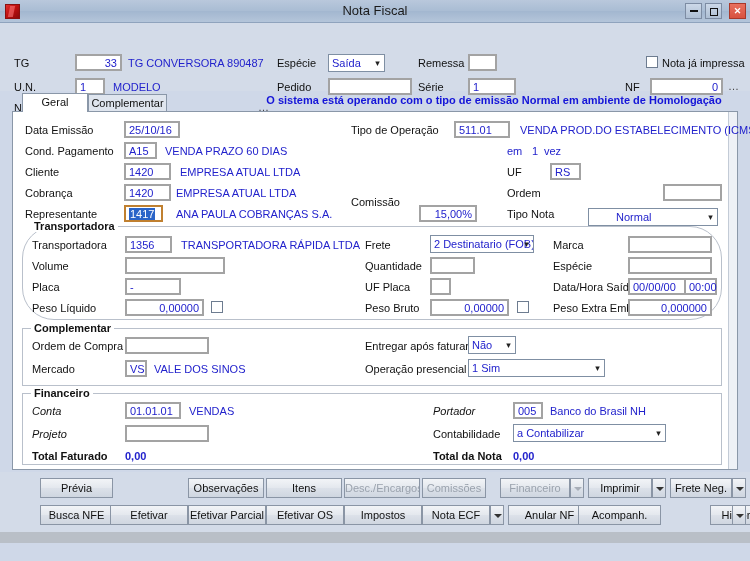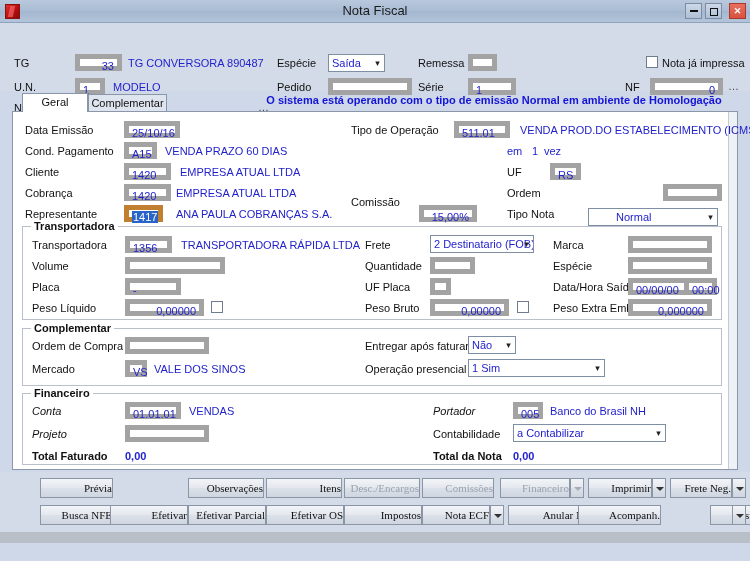--- a/index.html
+++ b/index.html
@@ -106,21 +106,21 @@
   .valtext {
     position: absolute;
     font-size: 11px;
     color: #2222cc;
     white-space: nowrap;
   }
   .fld {
     position: absolute;
     box-sizing: border-box;
     background: #ffffff;
-    border: 5px solid #a3a3a3;
+    border: 2px solid #a3a3a3;
     font-family: "Liberation Sans", sans-serif;
     font-size: 11px;
     color: #2222cc;
     padding: 0 3px;
     height: 17px;
     line-height: 15px;
   }
   .fld.num { text-align: right; }
   .fld.sel {
     color: #ffffff;
@@ -249,24 +249,24 @@
     left: 0; top: 472px;
     width: 750px; height: 60px;
     background: #d3dbe8;
   }
   .btn {
     position: absolute;
     box-sizing: border-box;
     height: 20px;
     background: linear-gradient(to bottom, #f2f4f7 0%, #e4e8ee 48%, #dce1e9 52%, #cfd6e0 100%);
     border: 1px solid #8a95a5;
-    font-family: Liberation Serif, serif;
+    font-family: Liberation Sans, sans-serif;
     font-size: 11px;
     color: #111;
-    text-align: right;
+    text-align: center;
     line-height: 18px;
     white-space: nowrap;
     overflow: hidden;
   }
   .btn.disabled { color: #9aa2ad; }
   .btn.drop {
     width: 14px;
     padding: 0;
   }
   .btn.drop::after {
@@ -401,21 +401,21 @@
 
     <div class="lbl" style="left:494px; top:75px;">Ordem</div>
     <div class="fld" style="left:650px; top:72px; width:59px;"></div>
 
     <div class="lbl" style="left:494px; top:96px;">Tipo Nota</div>
     <div class="combo" style="left:575px; top:96px; width:130px;padding-left:27px;">
       <span>Normal</span>
       <span class="arrow">▾</span>
     </div>
 
-    <div class="group" style="left:9px; top:114px; width:700px; height:94px;">
+    <div class="group" style="left:9px; top:114px; width:700px; height:94px;border-radius:32px;">
       <div class="group-title">Transportadora</div>
 
       <div class="lbl" style="left:9px; top:12px;">Transportadora</div>
       <div class="fld" style="left:102px; top:9px; width:47px;">1356</div>
       <div class="valtext" style="left:158px; top:12px;">TRANSPORTADORA RÁPIDA LTDA</div>
 
       <div class="lbl" style="left:9px; top:33px;">Volume</div>
       <div class="fld" style="left:102px; top:30px; width:100px;"></div>
 
       <div class="lbl" style="left:9px; top:54px;">Placa</div>
@@ -505,21 +505,21 @@
       <div class="valtext bold" style="left:490px; top:56px;">0,00</div>
     </div>
   </div>
 
   <div class="btnbar">
 
     <div class="btn" style="left:40px; top:6px; width:73px;">Prévia</div>
     <div class="btn" style="left:188px; top:6px; width:76px;">Observações</div>
     <div class="btn" style="left:266px; top:6px; width:76px;">Itens</div>
     <div class="btn disabled" style="left:344px; top:6px; width:76px;">Desc./Encargos</div>
-    <div class="btn disabled" style="left:422px; top:6px; width:72px;">Comissões</div>
+    <div class="btn disabled" style="left:422px; top:6px; width:64px;">Comissões</div>
     <div class="btn disabled" style="left:500px; top:6px; width:70px;">Financeiro</div>
     <div class="btn drop disabled" style="left:570px; top:6px;"></div>
     <div class="btn" style="left:588px; top:6px; width:64px;">Imprimir</div>
     <div class="btn drop" style="left:652px; top:6px;"></div>
     <div class="btn" style="left:670px; top:6px; width:62px;">Frete Neg.</div>
     <div class="btn drop" style="left:732px; top:6px;"></div>
 
     <div class="btn" style="left:40px; top:33px; width:73px;">Busca NFE</div>
     <div class="btn" style="left:110px; top:33px; width:78px;">Efetivar</div>
     <div class="btn" style="left:188px; top:33px; width:78px;">Efetivar Parcial</div>

